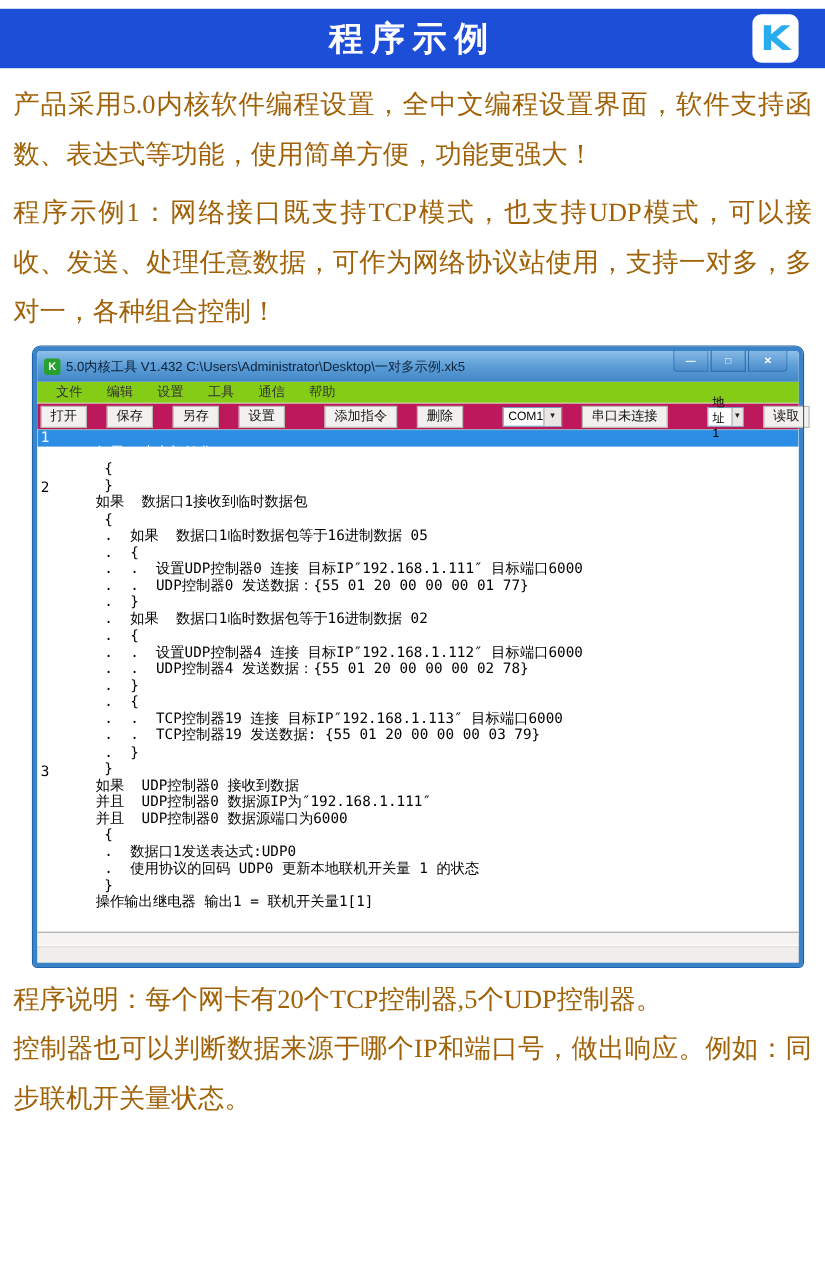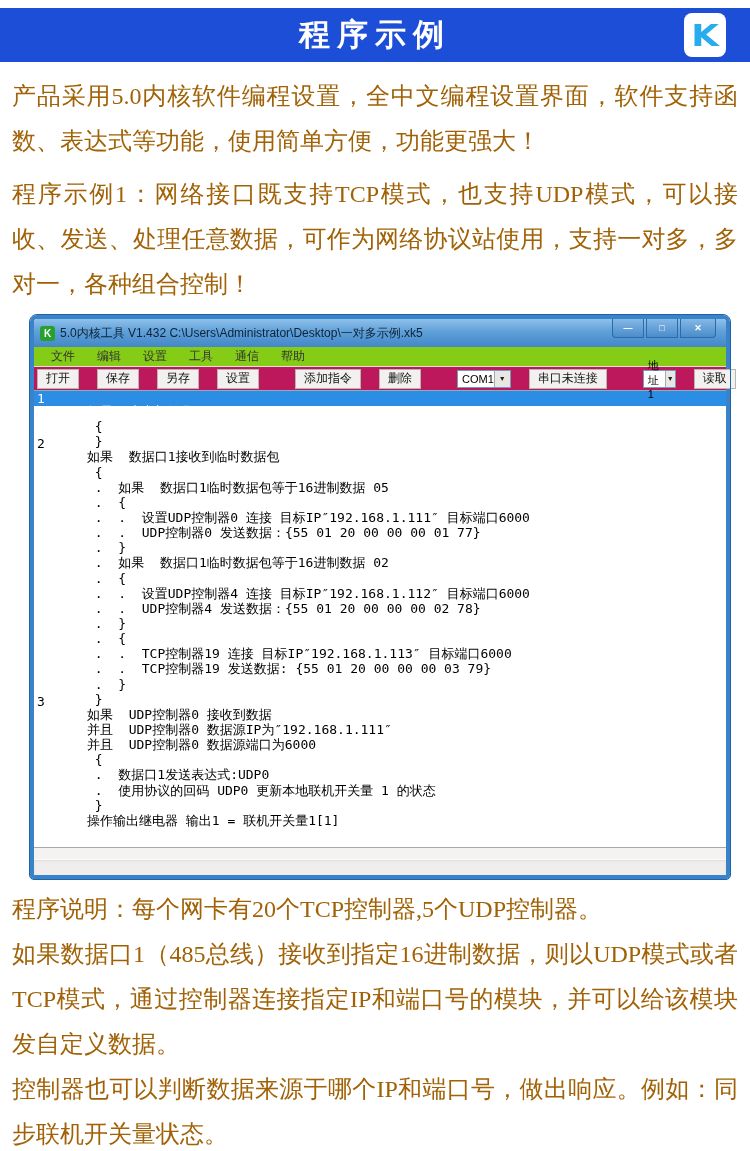--- a/index.html
+++ b/index.html
@@ -278,15 +278,14 @@
         <span class="line-text">操作输出继电器 输出1 = 联机开关量1[1]</span>
       </div>
   </div>
 
   <div class="status1"></div>
   <div class="status2"></div>
 </div>
 
 <div class="desc">
   <p class="para">程序说明：每个网卡有20个TCP控制器,5个UDP控制器。</p>
-  <p class="para">如果数据口1（485总线）接收到指定16进制数据，则以UDP模式或者TCP模式，通过控制器连接指定IP和端口号的模块，并可以给该模块发自定义数据。</p>
   <p class="para">控制器也可以判断数据来源于哪个IP和端口号，做出响应。例如：同步联机开关量状态。</p>
 </div>
 
 </body></html>

